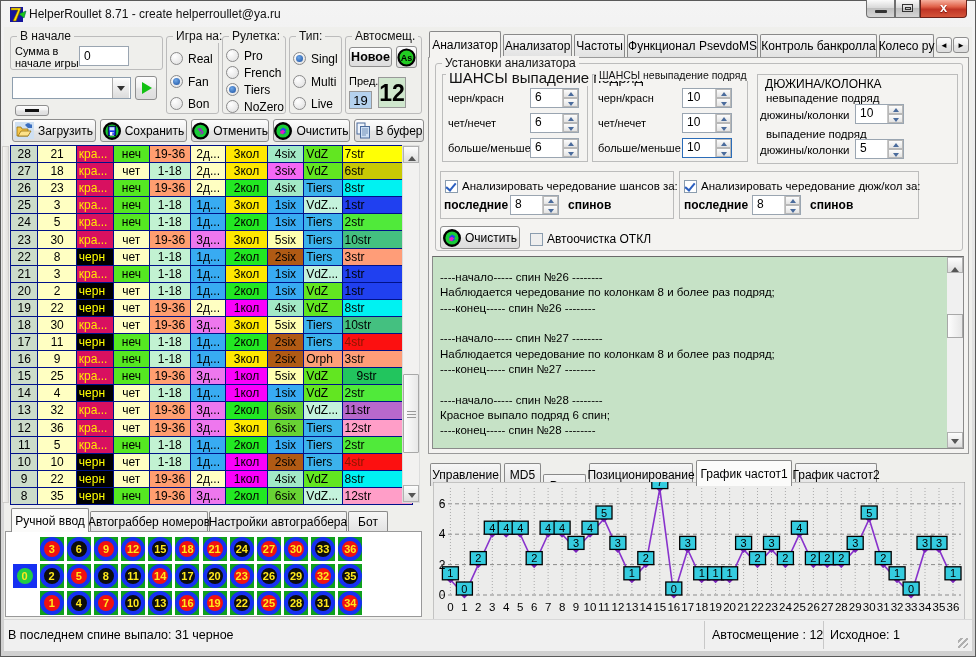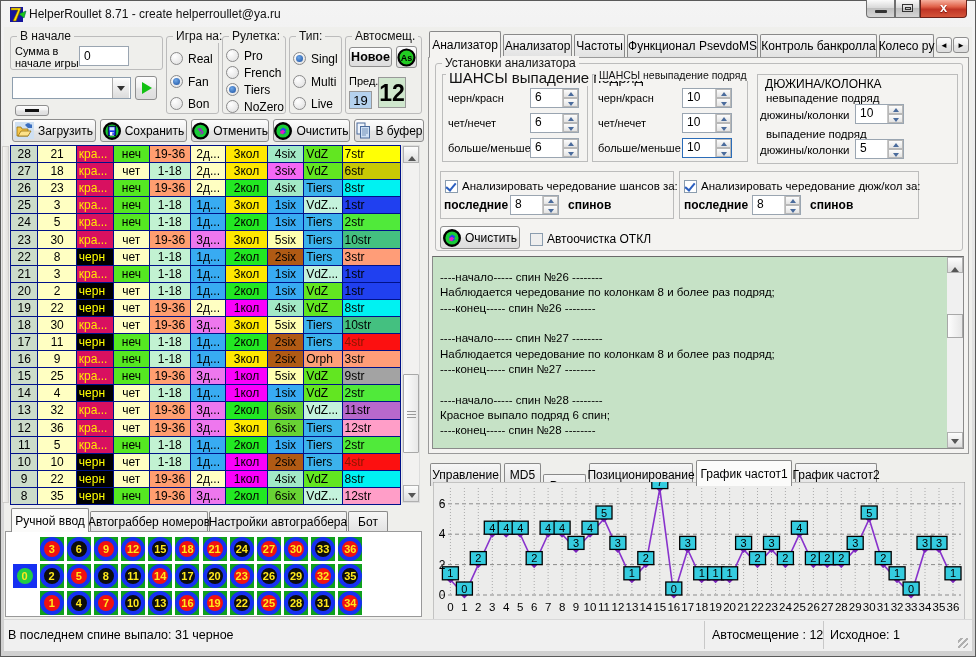--- a/index.html
+++ b/index.html
@@ -305,21 +305,21 @@
 <tr>
           <td style="width:26.4px;height:16.1px;background:#ccdcca;color:#000;">15</td>
           <td style="width:37.4px;height:16.1px;background:#ffffc2;color:#000;">25</td>
           <td style="width:34.4px;height:16.1px;background:#d81060;color:#ffe800;text-align:left;padding-left:2px;">кра...</td>
           <td style="width:34.4px;height:16.1px;background:#55e822;color:#000;">неч</td>
           <td style="width:40.4px;height:16.1px;background:#ff9e70;color:#000;">19-36</td>
           <td style="width:34.4px;height:16.1px;background:#ee77ee;color:#000;">3д...</td>
           <td style="width:40.4px;height:16.1px;background:#fb00fb;color:#000;">1кол</td>
           <td style="width:35.4px;height:16.1px;background:#ffffb0;color:#000;">5six</td>
           <td style="width:35.4px;height:16.1px;background:#62e621;color:#000;text-align:left;padding-left:2px;">VdZ</td>
-          <td style="width:55.4px;height:16.1px;background:#a3a3a3;color:#000;text-align:left;padding-left:2px;">9str</td>
+          <td style="width:55.4px;height:16.1px;background:#22c55e;color:#000;text-align:left;padding-left:14px;">9str</td>
         </tr>
 <tr>
           <td style="width:26.4px;height:16.1px;background:#ccdcca;color:#000;">14</td>
           <td style="width:37.4px;height:16.1px;background:#ffffc2;color:#000;">4</td>
           <td style="width:34.4px;height:16.1px;background:#000;color:#ffff00;text-align:left;padding-left:2px;">черн</td>
           <td style="width:34.4px;height:16.1px;background:#ffffc2;color:#000;">чет</td>
           <td style="width:40.4px;height:16.1px;background:#c2f2d2;color:#000;">1-18</td>
           <td style="width:34.4px;height:16.1px;background:#38abf2;color:#000;">1д...</td>
           <td style="width:40.4px;height:16.1px;background:#fb00fb;color:#000;">1кол</td>
           <td style="width:35.4px;height:16.1px;background:#38abf2;color:#000;">1six</td>

